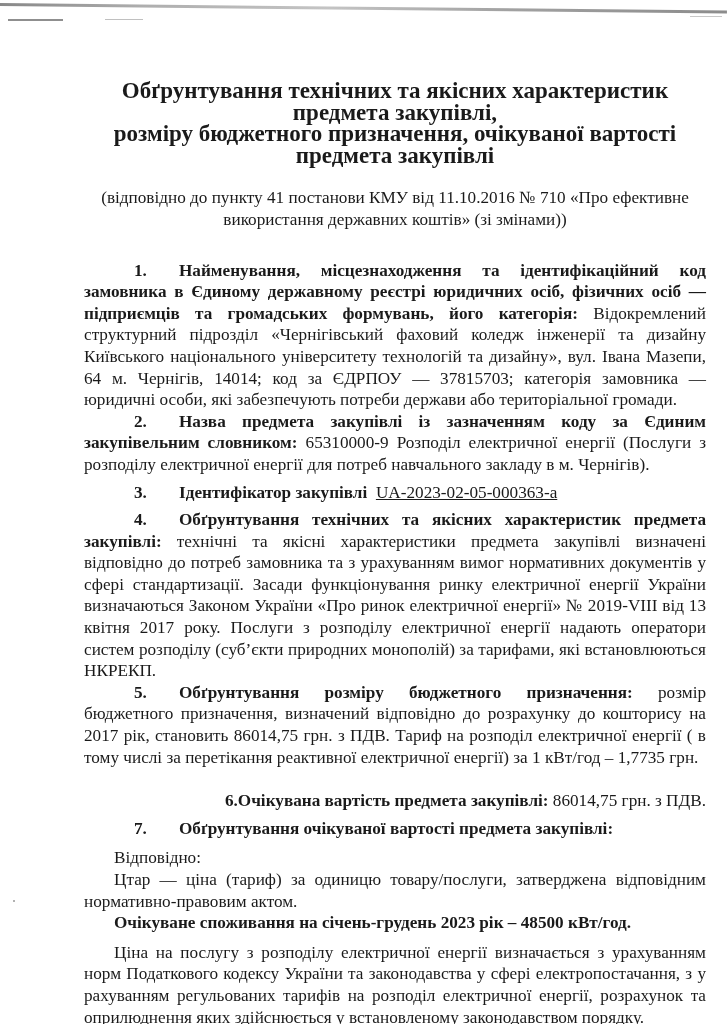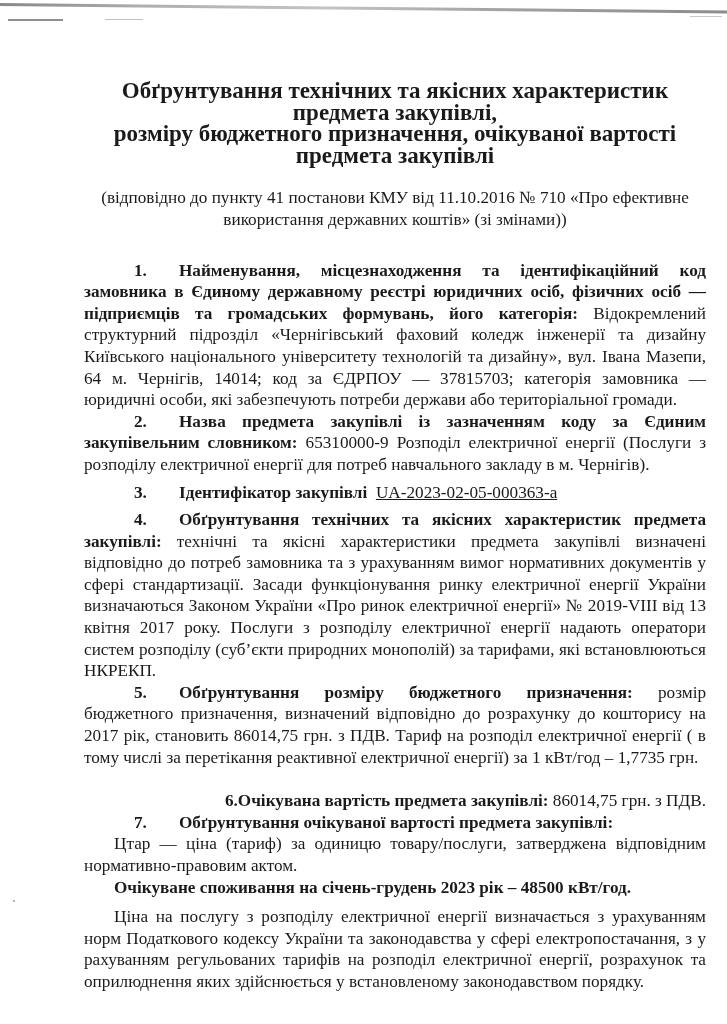--- a/index.html
+++ b/index.html
@@ -55,20 +55,21 @@
   <p class="para"><span class="num">2.</span><b>Назва предмета закупівлі із зазначенням коду за Єдиним закупівельним словником:</b><span>  65310000-9 Розподіл електричної енергії (Послуги з розподілу електричної енергії для потреб навчального закладу в м. Чернігів).</span></p>
 
   <p class="para" style="margin-top:6px; text-align:left;"><span class="num">3.</span><b>Ідентифікатор закупівлі</b>&nbsp; <span class="u">UA-2023-02-05-000363-a</span></p>
 
   <p class="para" style="margin-top:6px;"><span class="num">4.</span><b>Обґрунтування технічних та якісних характеристик предмета закупівлі:</b><span> технічні та якісні характеристики предмета закупівлі визначені відповідно до потреб замовника та з урахуванням вимог нормативних документів у сфері стандартизації. Засади функціонування ринку електричної енергії України визначаються Законом України «Про ринок електричної енергії» № 2019-VIII від 13 квітня 2017 року. Послуги з розподілу електричної енергії надають оператори систем розподілу (суб’єкти природних монополій) за тарифами, які встановлюються НКРЕКП.</span></p>
 
   <p class="para"><span class="num">5.</span><b>Обґрунтування розміру бюджетного призначення:</b><span> розмір бюджетного призначення, визначений відповідно до розрахунку до кошторису на 2017 рік, становить 86014,75 грн. з ПДВ. Тариф на розподіл електричної енергії ( в тому числі за перетікання реактивної електричної енергії) за 1 кВт/год – 1,7735 грн.</span></p>
 
   <p class="para" style="margin-top:22px; text-align:right;"><span class="num">6.</span><b>Очікувана вартість предмета закупівлі:</b><span> 86014,75  грн. з ПДВ.</span></p>
 
-  <p class="para" style="text-align:left;"><span class="num">7.</span><b>Обґрунтування очікуваної вартості предмета закупівлі:</b></p>
+  <p class="para" style="margin-top:6px; text-align:left;"><span class="num">7.</span><b>Обґрунтування очікуваної вартості предмета закупівлі:</b></p>
 
+  <p class="line" style="text-indent:30px; margin-top:8px;">Відповідно:</p>
   <p class="para" style="text-indent:30px; ">Цтар — ціна (тариф) за одиницю товару/послуги, затверджена відповідним нормативно-правовим актом.</p>
   <p class="line" style="text-indent:30px; margin-top:0;font-weight:bold;">Очікуване споживання на січень-грудень 2023 рік – 48500 кВт/год.</p>
   <p class="para" style="text-indent:30px; margin-top:8px;">Ціна на послугу з розподілу електричної енергії визначається з урахуванням норм Податкового кодексу України та законодавства у сфері електропостачання, з у рахуванням регульованих тарифів на розподіл електричної енергії, розрахунок та оприлюднення яких здійснюється у встановленому законодавством порядку.</p>
 </div>
 
 <div style="position:absolute; left:13px; top:900px; width:2px; height:2px; background:#999; border-radius:1px;"></div>
 
 </body></html>

